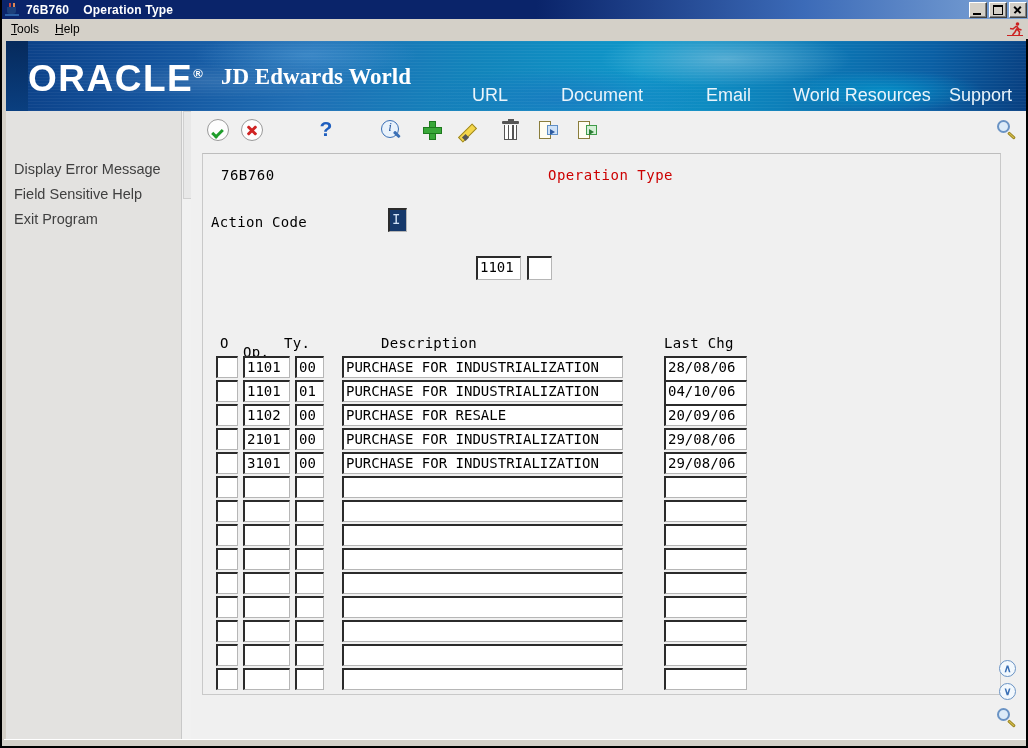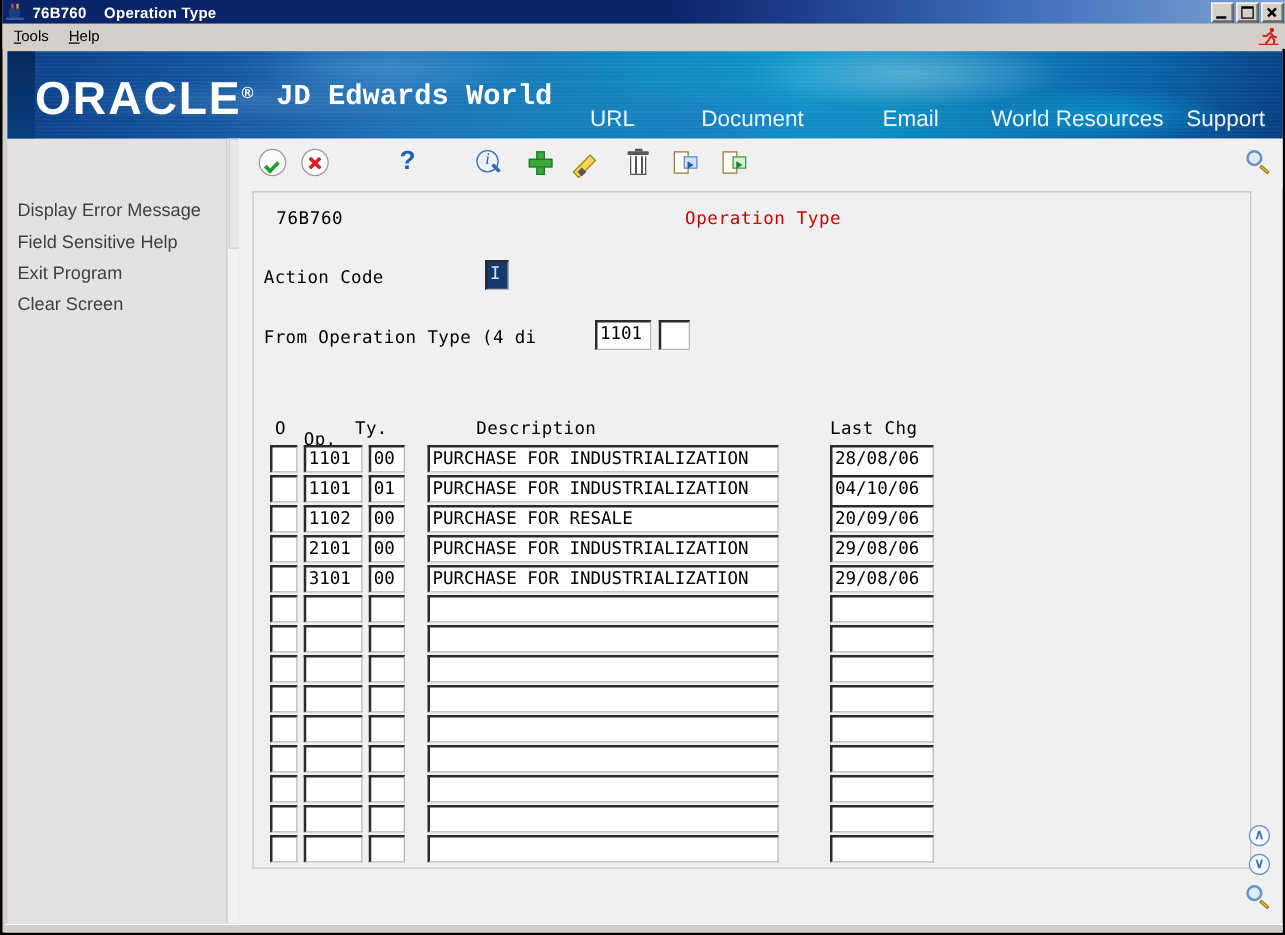--- a/index.html
+++ b/index.html
@@ -103,21 +103,21 @@
   }
   .oracle{
     position:absolute;left:22px;top:13px;
     font-family:"Liberation Sans",sans-serif;
     font-size:37px;font-weight:bold;color:#fff;letter-spacing:1.5px;
     line-height:40px;
   }
   .oracle .reg{font-size:13px;vertical-align:super;letter-spacing:0;}
   .jde{
     position:absolute;left:215px;top:22px;
-    font-family:Liberation Mono, monospace;
+    font-family:Liberation Serif, serif;
     font-size:23px;font-weight:bold;color:#fff;line-height:28px;
     white-space:nowrap;
   }
   .bannernav{
     position:absolute;left:0;bottom:3px;width:1020px;height:26px;
   }
   .bnav{
     position:absolute;color:#eaf4fb;font-size:18px;
     font-family:"Liberation Sans",sans-serif;white-space:nowrap;cursor:pointer;
   }
@@ -303,21 +303,20 @@
       <div class="bnav" style="left:787px;top:3px;">World Resources</div>
       <div class="bnav" style="left:943px;top:3px;">Support</div>
     </div>
   </div>
 
   <div class="sidebar">
     <div style="height:46px"></div>
     <div class="side-item">Display Error Message</div>
     <div class="side-item">Field Sensitive Help</div>
     <div class="side-item">Exit Program</div>
-    <div class="side-item">Clear Screen</div>
   </div>
   <div class="side-scroll">
     <div class="thumb"></div>
   </div>
 
   <div class="content">
 
     <div class="toolbar">
       <div class="tbi" style="left:16px;">
           <span class="ico-check"></span>
@@ -370,21 +369,20 @@
     </div>
 
     <div class="formpanel">
 
       <div class="scr-id mono">76B760</div>
       <div class="scr-title mono">Operation Type</div>
 
       <div class="lbl mono" style="left:8px;top:60px;">Action Code</div>
       <div class="ibox sel" style="left:185px;top:54px;width:19px;height:24px;">I</div>
 
-      <div class="lbl mono" style="left:8px;top:108px;">From Operation Type (4 di</div>
       <div class="ibox" style="left:273px;top:102px;width:45px;height:24px;">1101</div>
       <div class="ibox" style="left:324px;top:102px;width:25px;height:24px;"></div>
 
       <div class="ghead mono" style="left:17px;top:181px;">O</div>
       <div class="ghead mono" style="left:40px;top:190px;">Op.</div>
       <div class="ghead mono" style="left:81px;top:181px;">Ty.</div>
       <div class="ghead mono" style="left:178px;top:181px;">Description</div>
       <div class="ghead mono" style="left:461px;top:181px;">Last Chg</div>
 
       <div id="grid-rows">

